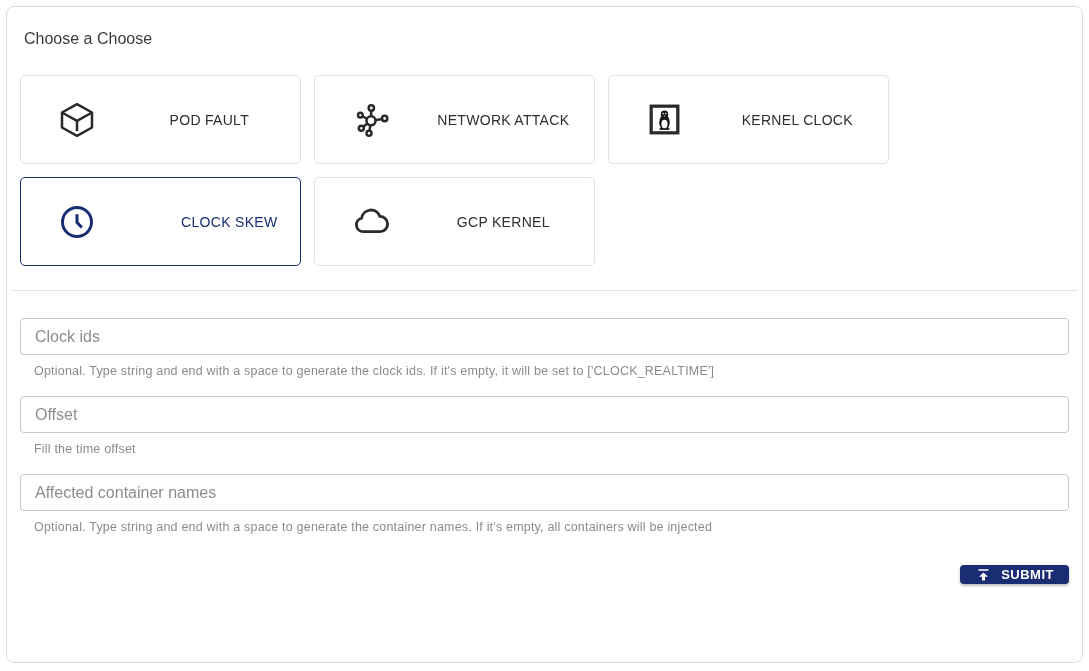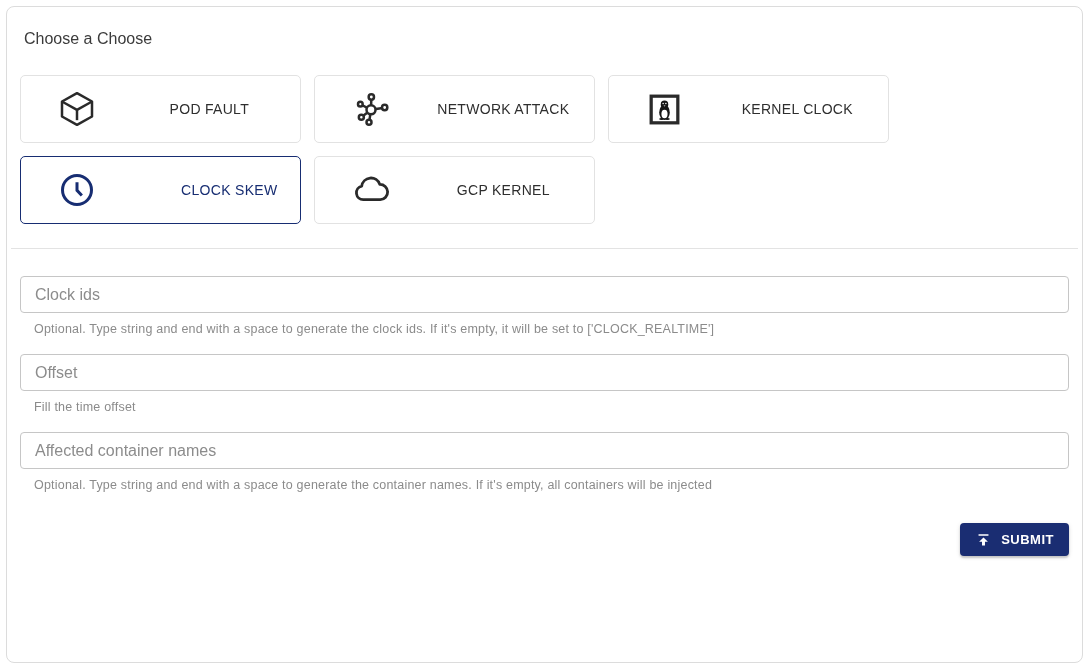--- a/index.html
+++ b/index.html
@@ -22,21 +22,21 @@
     margin: 6px 0 0 4px;
     font-weight: 400;
   }
   .target-grid {
     margin-top: 27px;
     display: grid;
     grid-template-columns: repeat(3, 281px);
     gap: 13px;
   }
   .tcard {
-    height: 68px;
+    height: 89px;
     border: 1px solid #e2e2e2;
     border-radius: 5px;
     background: #fff;
     display: flex;
     align-items: center;
     cursor: pointer;
     color: #2a2a2a;
   }
   .tcard .ticon {
     flex: 0 0 40%;
@@ -90,21 +90,21 @@
   }
   .submit-row {
     margin-top: 31px;
     display: flex;
     justify-content: flex-end;
   }
   .submit-btn {
     display: inline-flex;
     align-items: center;
     gap: 9px;
-    height: 33px;
+    height: 19px;
     padding: 0 15px;
     background: #1a2d72;
     color: #fff;
     border: none;
     border-radius: 4px;
     font-family: "Liberation Sans", "DejaVu Sans", sans-serif;
     font-size: 13px;
     font-weight: 700;
     letter-spacing: 0.5px;
     cursor: pointer;

